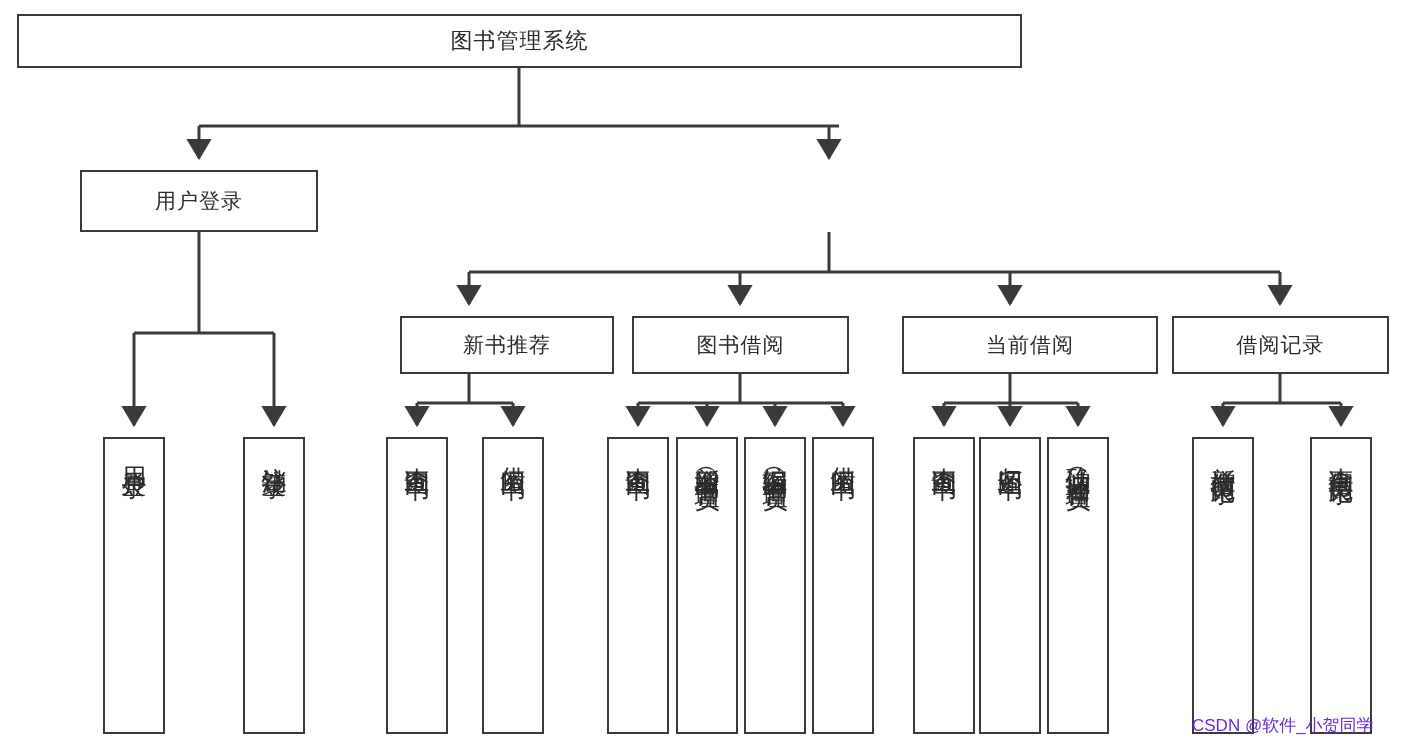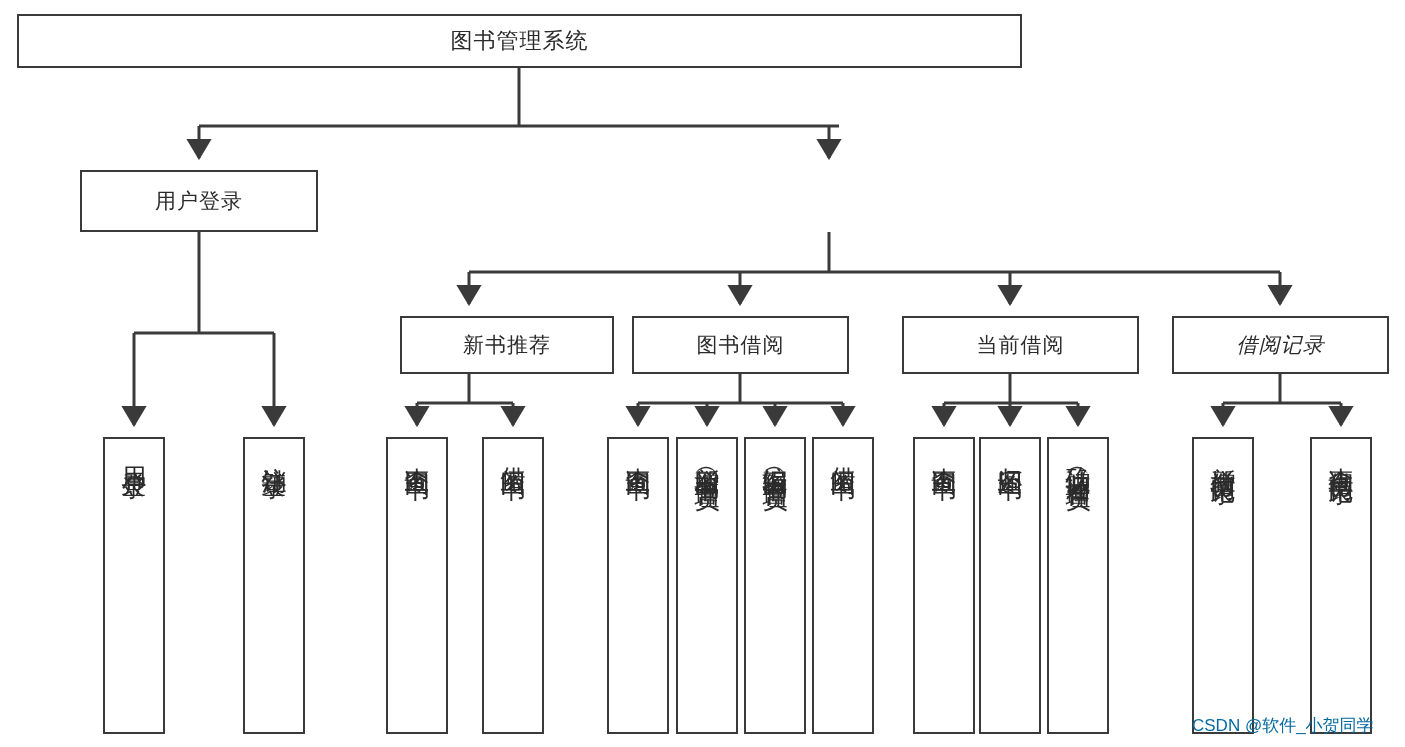--- a/index.html
+++ b/index.html
@@ -62,21 +62,21 @@
     text-orientation: upright;
     font-size: 25px;
     letter-spacing: 3px;
     line-height: 1;
   }
   .watermark {
     position: absolute;
     left: 1192px;
     top: 714px;
     font-size: 17px;
-    color: #0369a1;
+    color: #6d28d9;
     white-space: nowrap;
     z-index: 3;
   }
 </style>
 </head>
 <body>
 
 <div id="canvas">
 
   <svg id="wires" viewBox="0 0 1405 747" xmlns="http://www.w3.org/2000/svg">
@@ -136,24 +136,24 @@
   <div class="node h" style="left:80px; top:170px; width:238px; height:62px;">
     <span class="label">用户登录</span>
   </div>
 
   <div class="node h" style="left:361px; top:316px; width:214px; height:58px;margin-left:39px;">
     <span class="label">新书推荐</span>
   </div>
   <div class="node h" style="left:632px; top:316px; width:217px; height:58px;align-items:center;">
     <span class="label">图书借阅</span>
   </div>
-  <div class="node h" style="left:902px; top:316px; width:237px; height:58px;">
+  <div class="node h" style="left:902px; top:316px; width:256px; height:58px;">
     <span class="label">当前借阅</span>
   </div>
-  <div class="node h" style="left:1172px; top:316px; width:217px; height:58px;font-style:italic;">
+  <div class="node h" style="left:1172px; top:316px; width:217px; height:58px;">
     <span class="label">借阅记录</span>
   </div>
 
   <div class="node v" style="left:103px; top:437px; width:62px; height:297px;">
     <span class="label">用户登录</span>
   </div>
   <div class="node v" style="left:243px; top:437px; width:62px; height:297px;">
     <span class="label">注销登录</span>
   </div>
 

